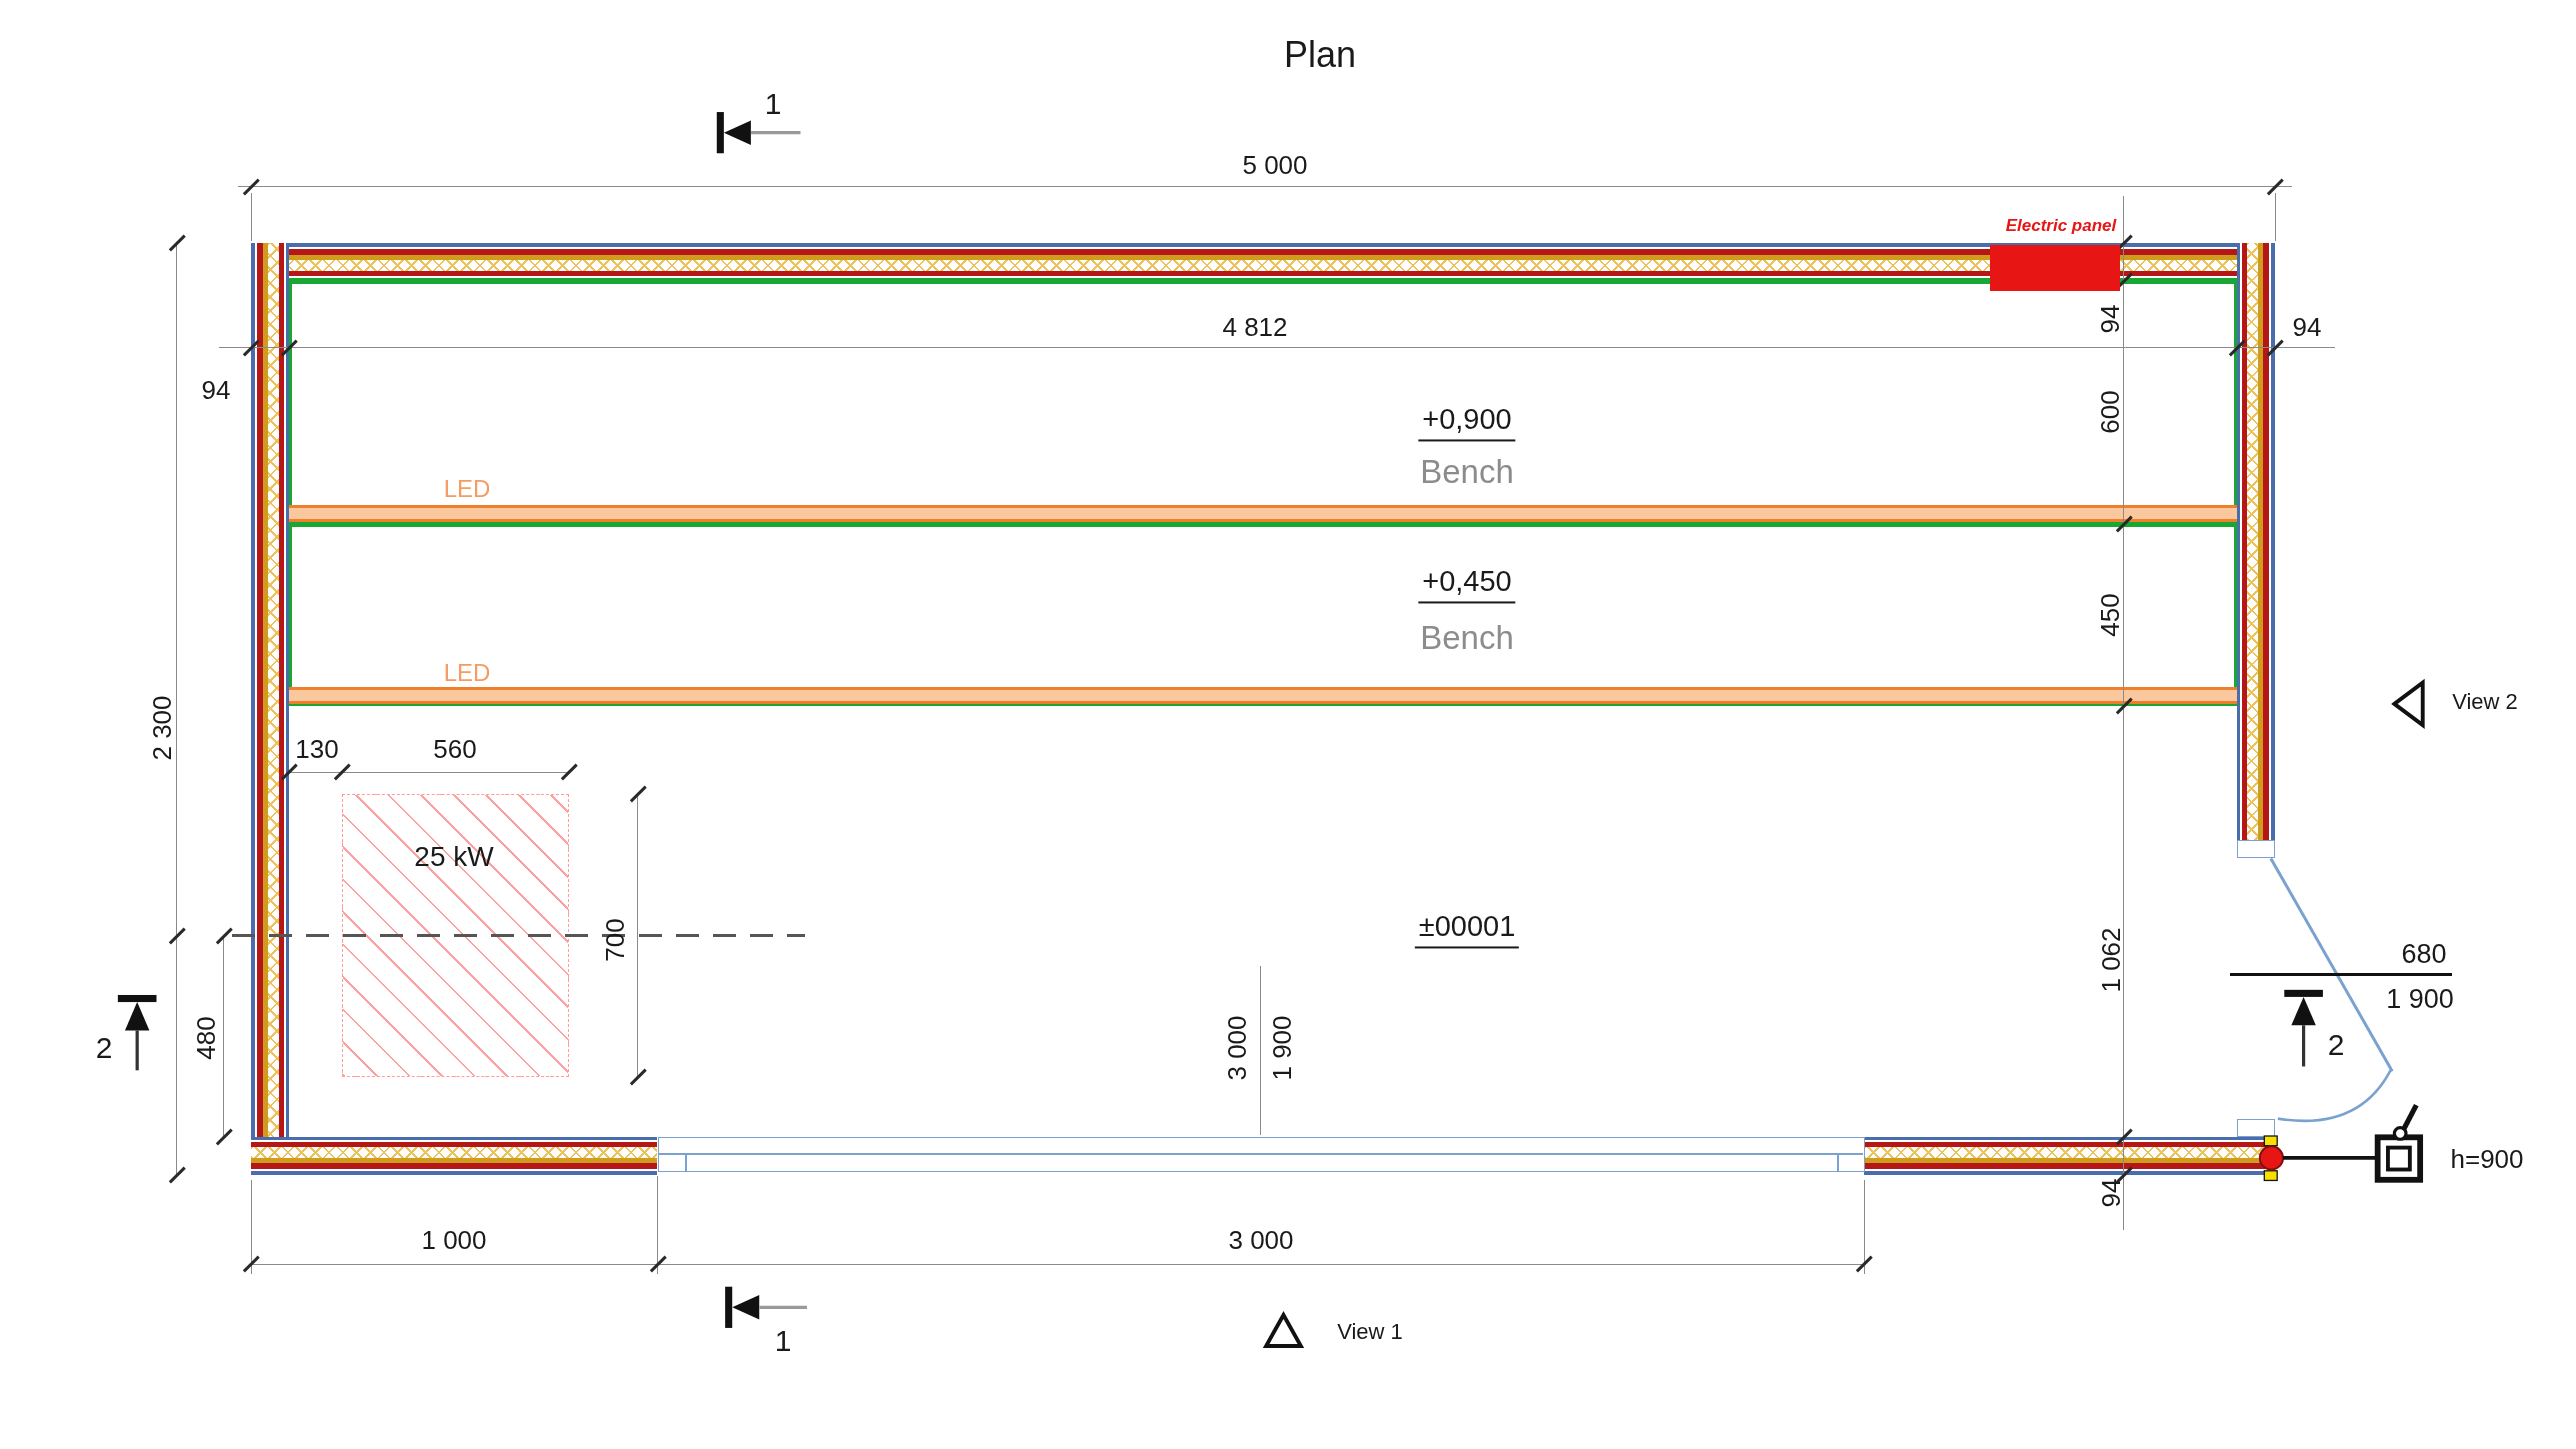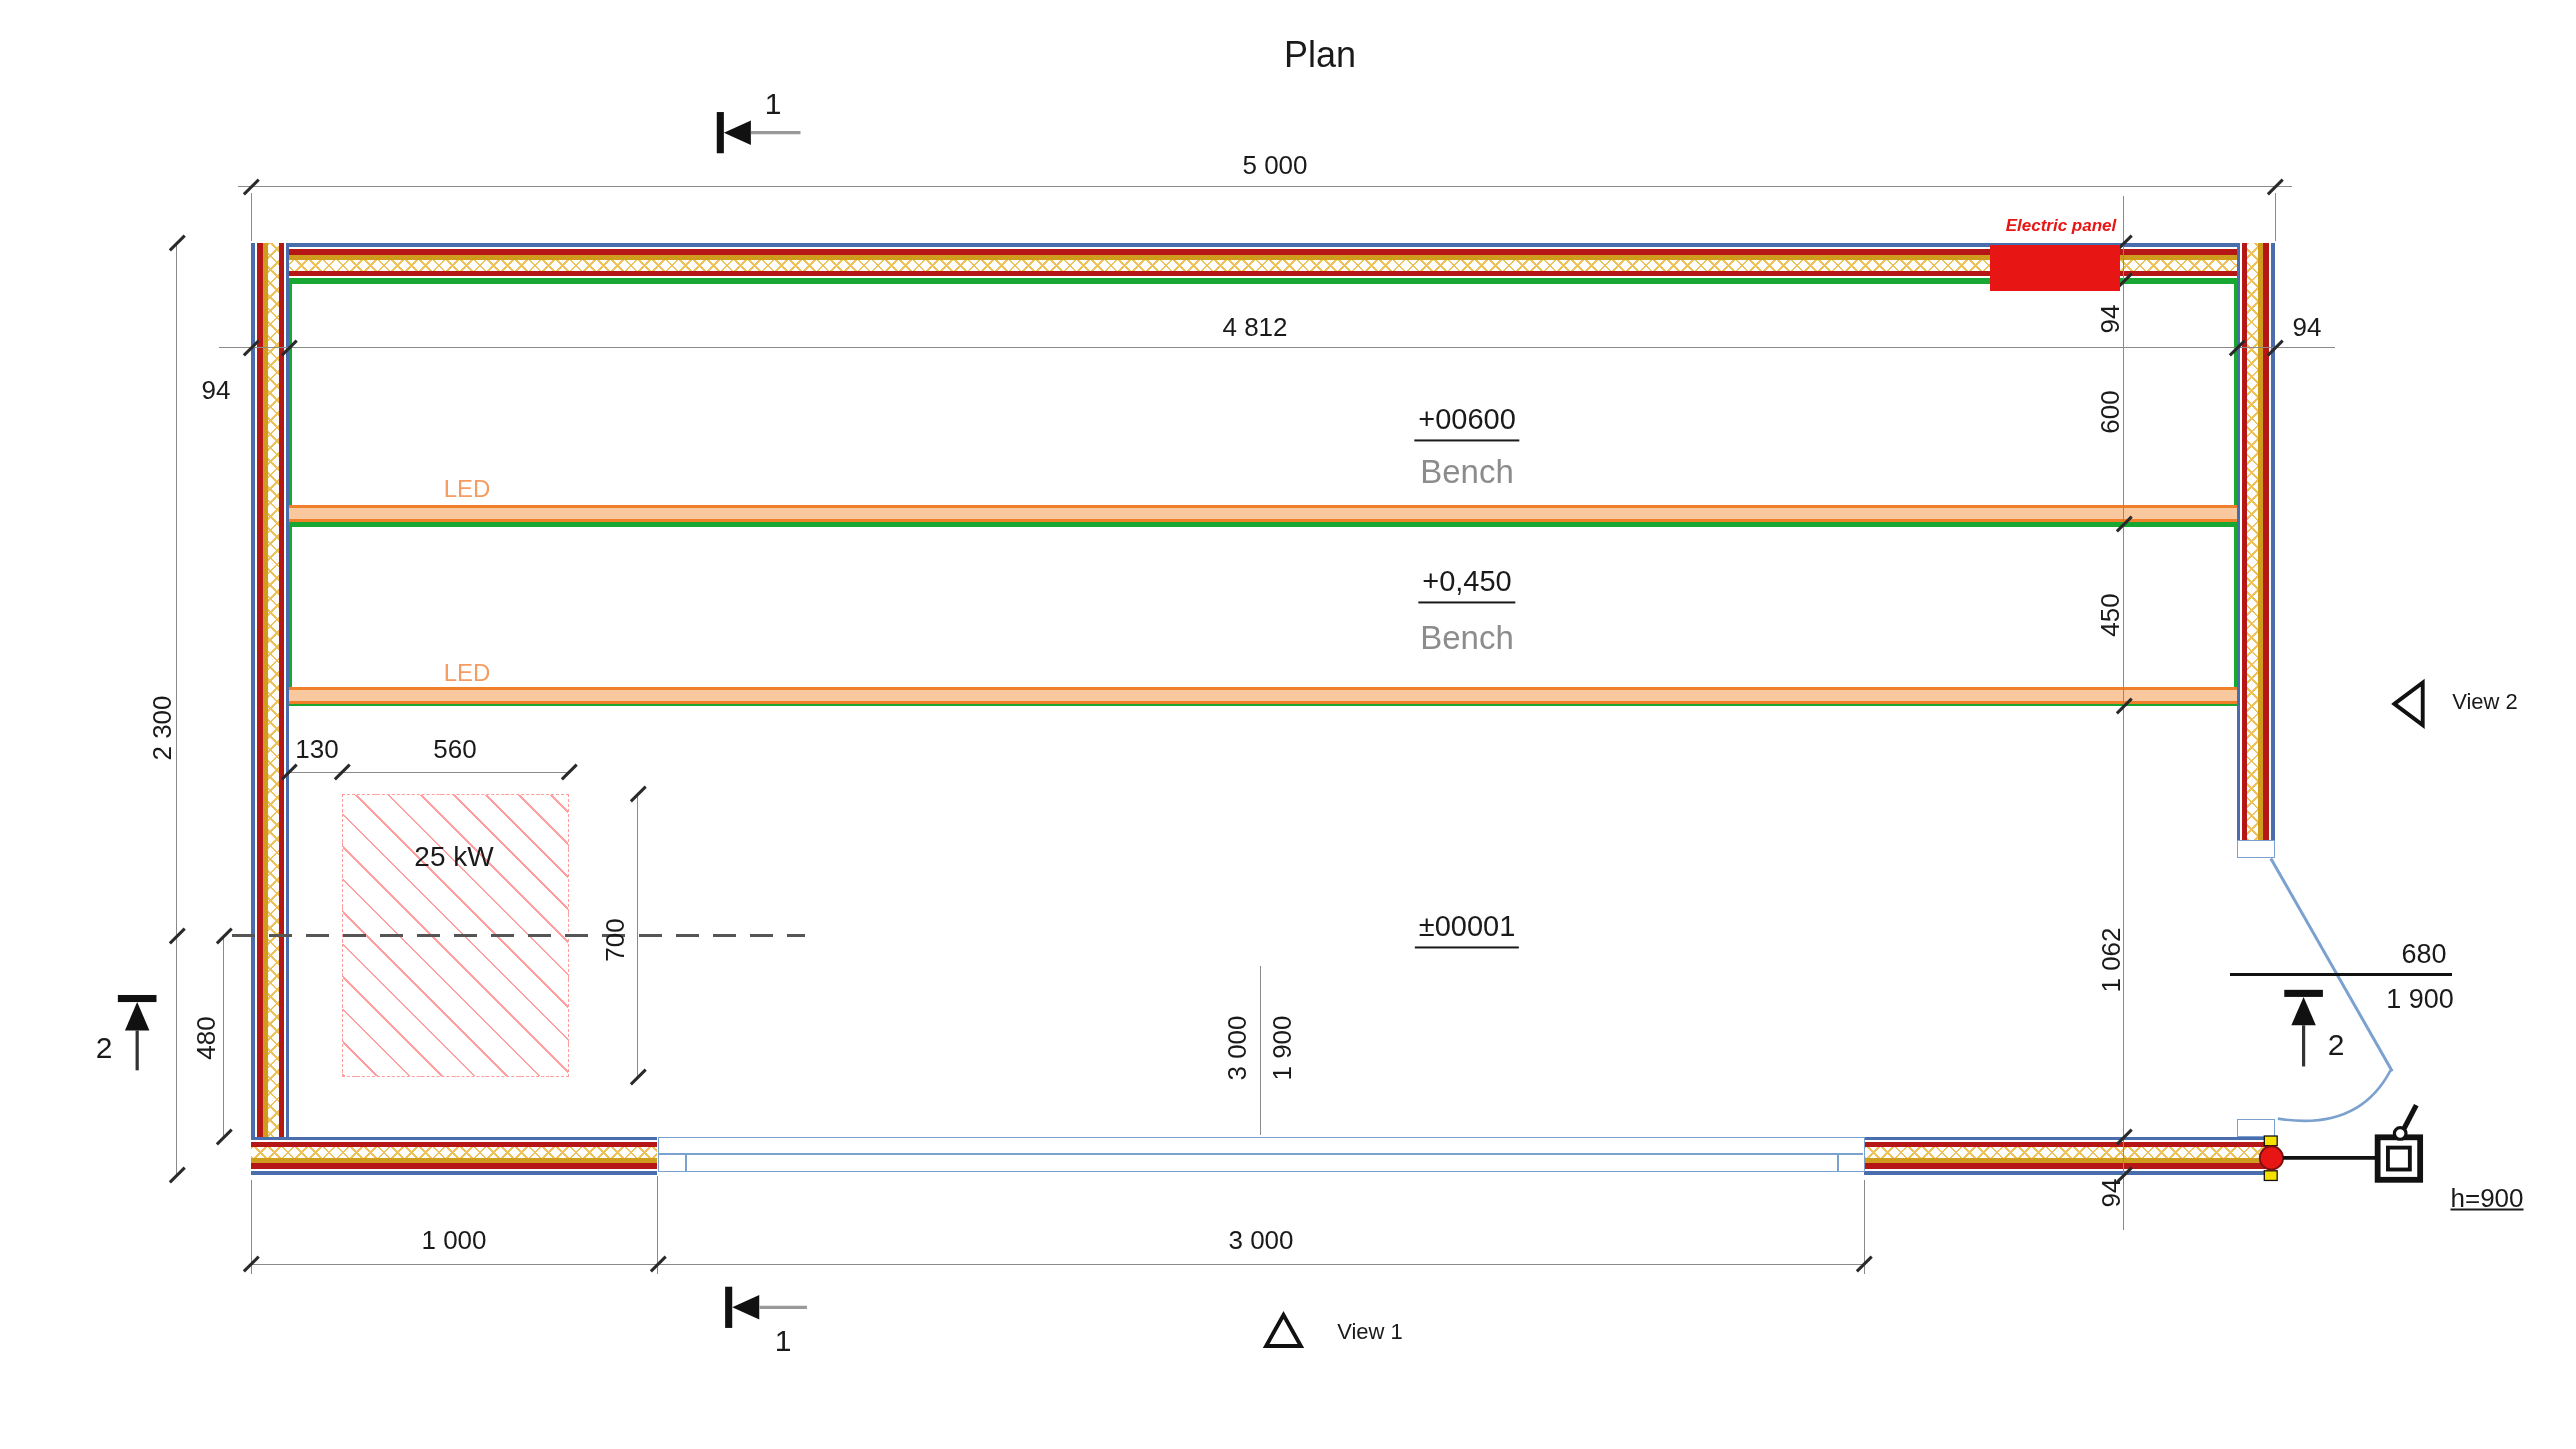--- a/index.html
+++ b/index.html
@@ -240,31 +240,31 @@
   <span class="lbl" style="left:317px;top:749px;">130</span>
   <span class="lbl" style="left:455px;top:749px;">560</span>
   <span class="lbl v" style="left:615px;top:940px;">700</span>
   <span class="lbl v" style="left:1237px;top:1048px;">3 000</span>
   <span class="lbl v" style="left:1282px;top:1048px;">1 900</span>
   <span class="lbl" style="left:454px;top:1240px;">1 000</span>
   <span class="lbl" style="left:1261px;top:1240px;">3 000</span>
   <span class="lbl frac" style="left:2424px;top:954px;">680</span>
   <span class="lbl frac" style="left:2420px;top:999px;">1 900</span>
 
-  <span class="lbl level" style="left:1467px;top:426px;">+00600</span>
+  <span class="lbl level" style="left:1467px;top:426px;">+0,900</span>
   <span class="lbl bench" style="left:1467px;top:472px;">Bench</span>
   <span class="lbl level" style="left:1467px;top:588px;">+0,450</span>
   <span class="lbl bench" style="left:1467px;top:638px;">Bench</span>
   <span class="lbl level" style="left:1467px;top:933px;">±00001</span>
 
   <span class="lbl led" style="left:467px;top:489px;">LED</span>
   <span class="lbl led" style="left:467px;top:673px;">LED</span>
   <span class="lbl kw" style="left:454px;top:857px;">25 kW</span>
   <span class="lbl epanel" style="left:2037px;top:226px;">Electric panel</span>
-  <span class="lbl" style="left:2487px;top:1198px;text-decoration:underline;">h=900</span>
+  <span class="lbl" style="left:2487px;top:1159px;">h=900</span>
 
   <span class="lbl view" style="left:1370px;top:1332px;">View 1</span>
   <span class="lbl view" style="left:2485px;top:702px;">View 2</span>
 
   <span class="lbl sec" style="left:773px;top:104px;">1</span>
   <span class="lbl sec" style="left:783px;top:1341px;">1</span>
   <span class="lbl sec" style="left:104px;top:1048px;">2</span>
   <span class="lbl sec" style="left:2336px;top:1045px;">2</span>
 
 </div>

